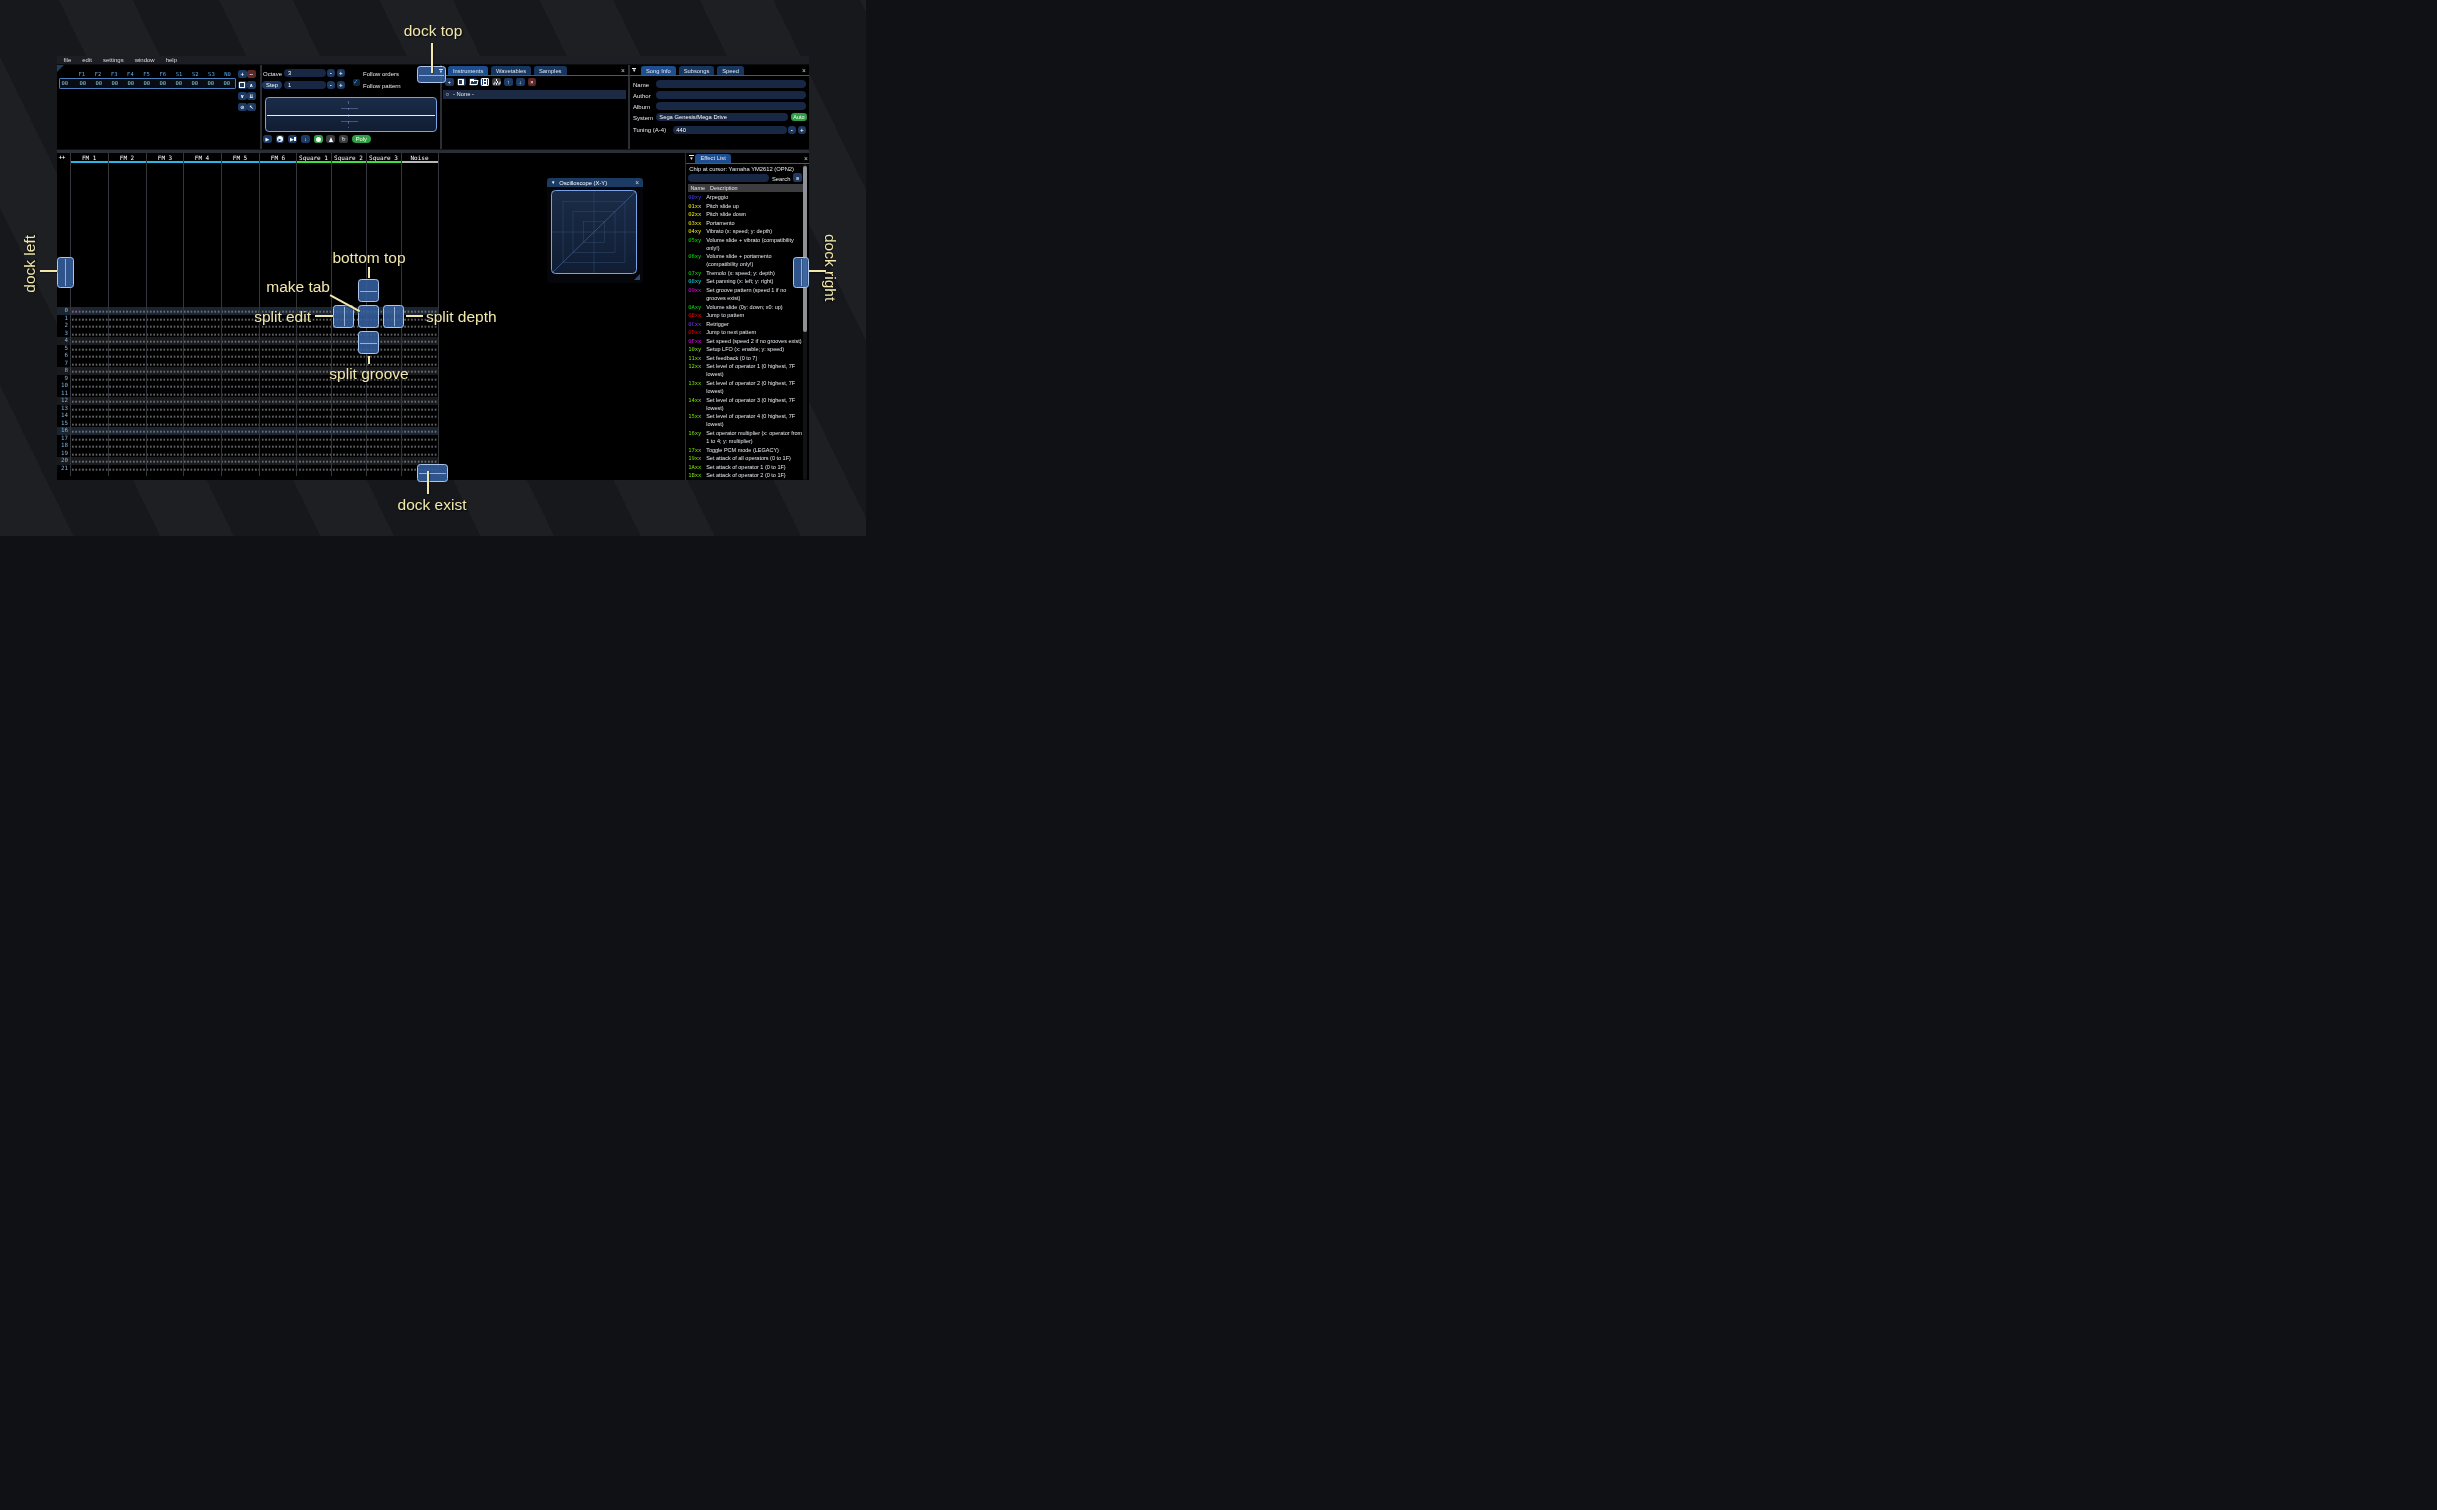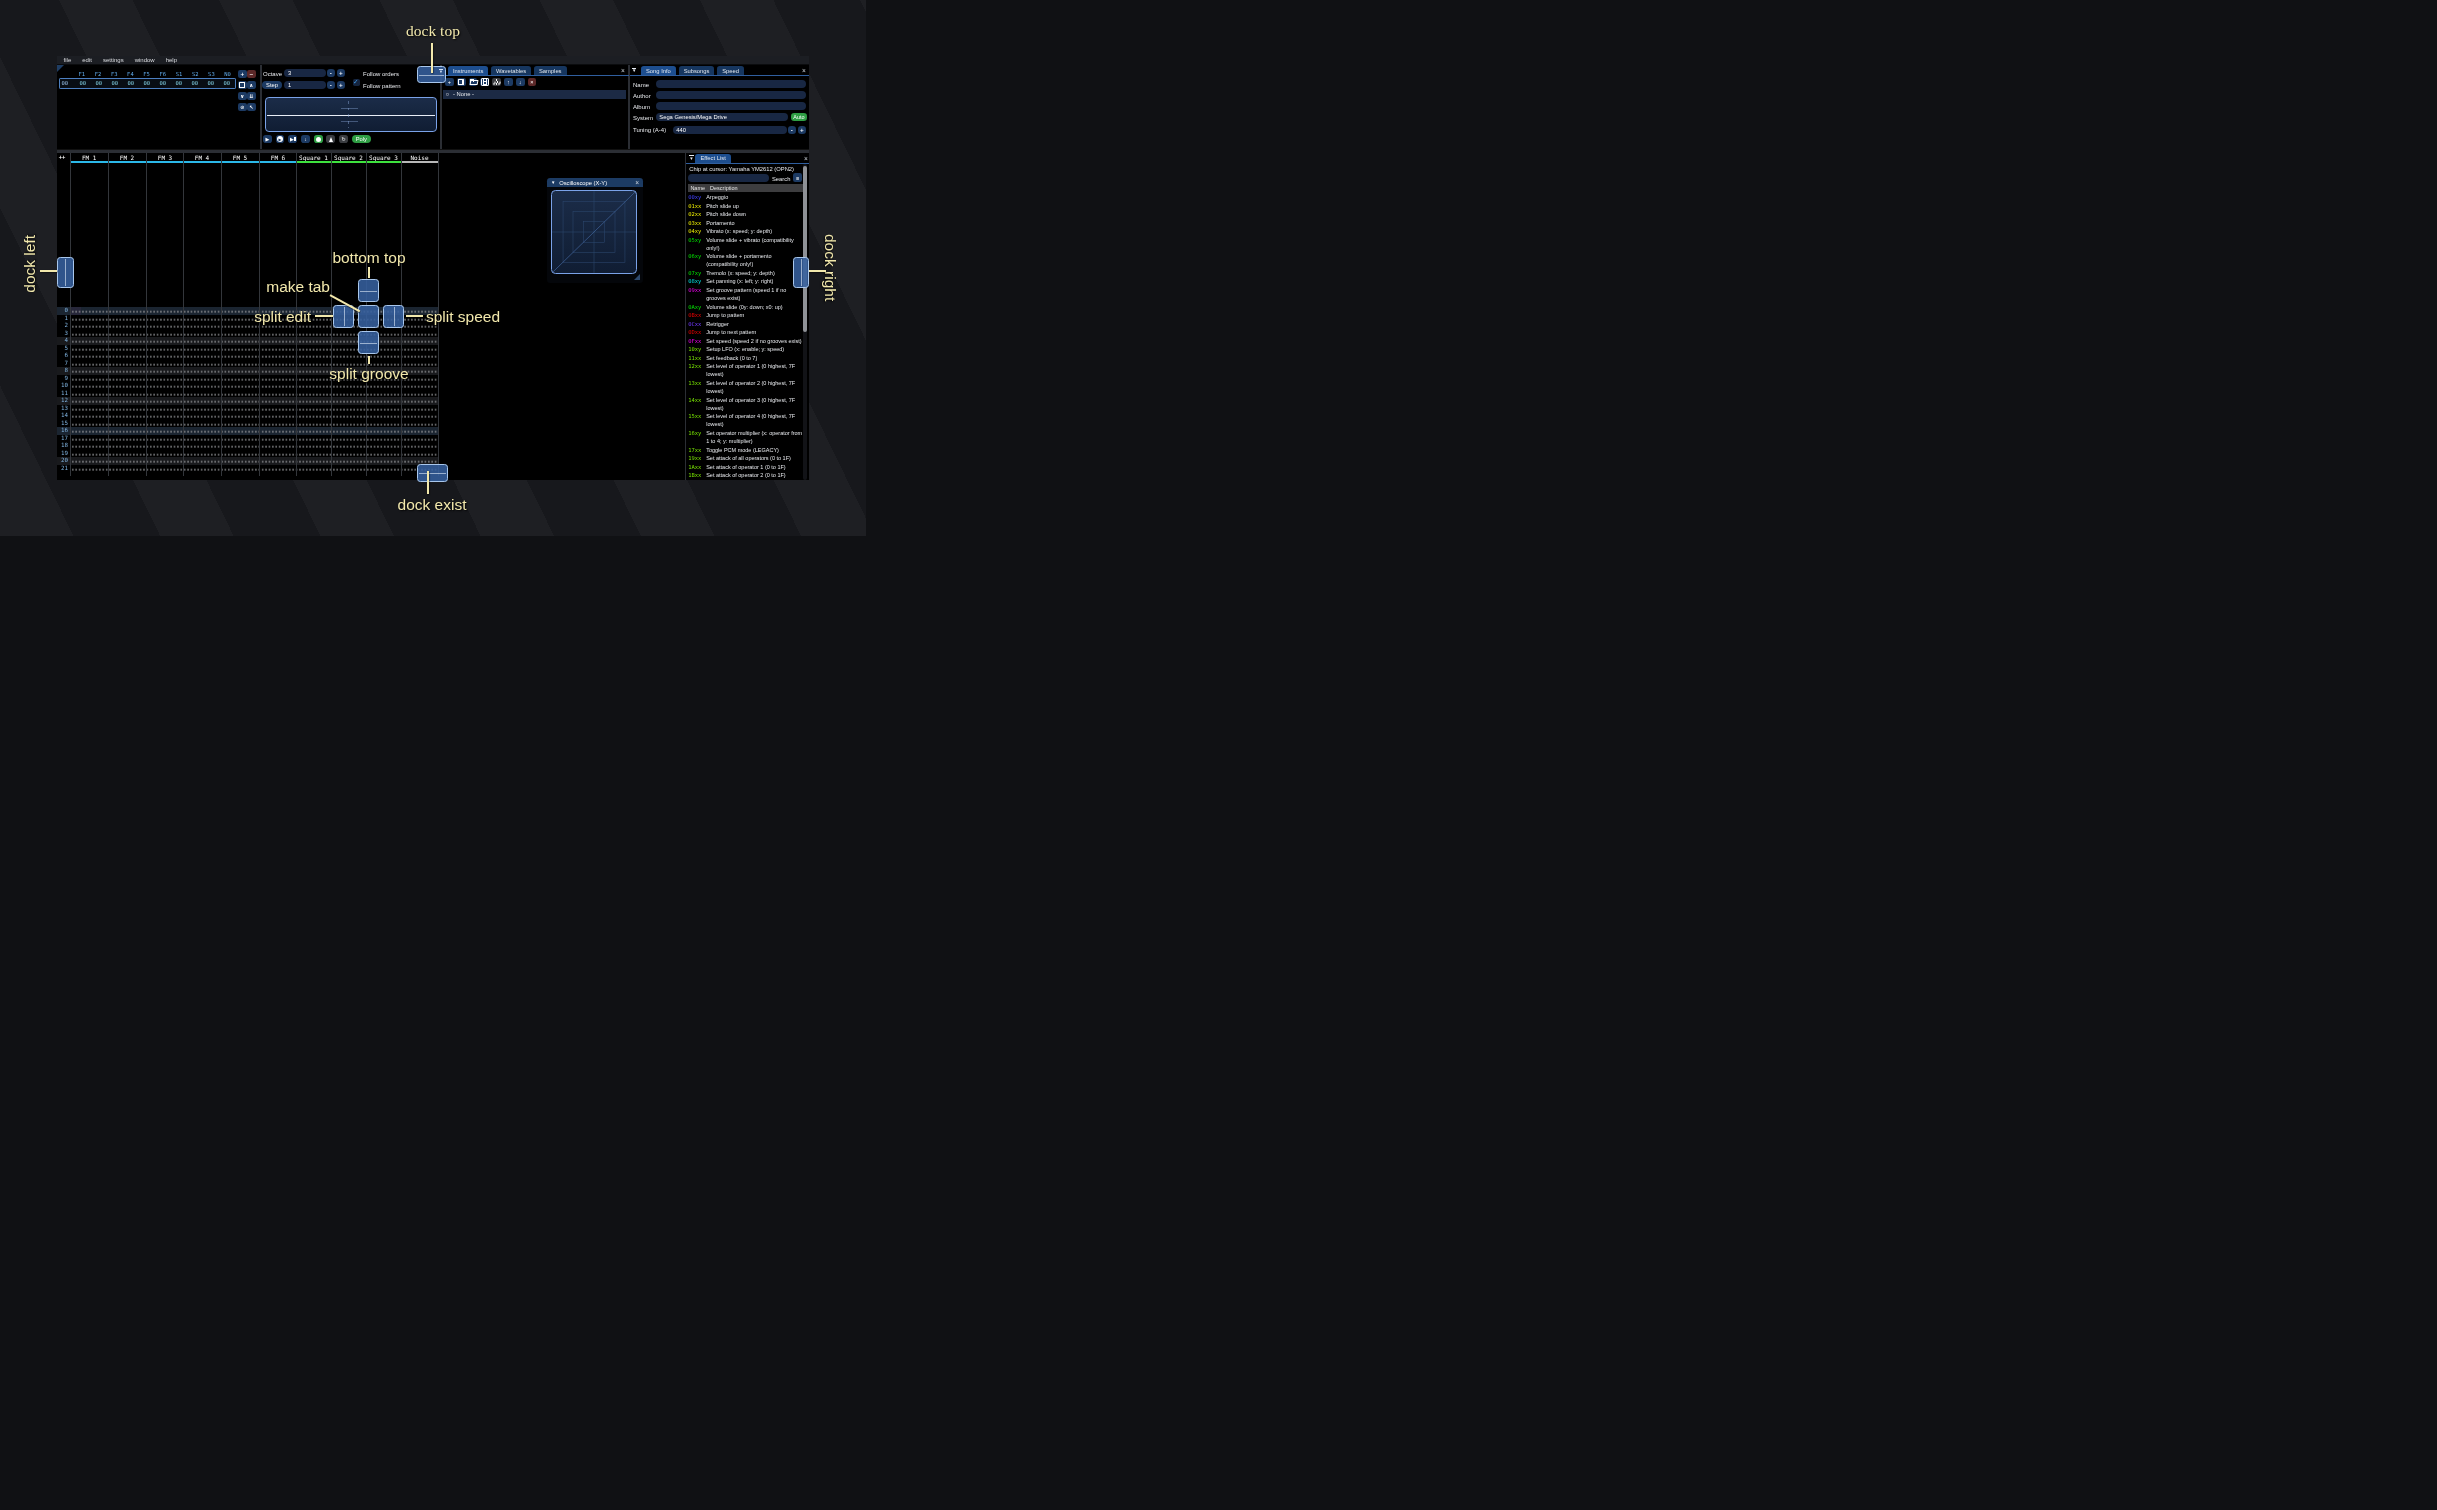--- a/index.html
+++ b/index.html
@@ -615,41 +615,41 @@
   <div class="dockbtn h" style="left:417px;top:464px;width:31px;height:18px;"></div>
   <div class="dockbtn v" style="left:57px;top:257px;width:16.6px;height:31px;"></div>
   <div class="dockbtn v" style="left:793px;top:257px;width:15.5px;height:31px;"></div>
 
   <div class="dockbtn h" style="left:358px;top:279px;width:21px;height:23px;"></div>
   <div class="dockbtn" style="left:358px;top:305px;width:21px;height:23px;"></div>
   <div class="dockbtn h" style="left:358px;top:331px;width:21px;height:23px;"></div>
   <div class="dockbtn v" style="left:333px;top:305px;width:21px;height:23px;"></div>
   <div class="dockbtn v" style="left:383px;top:305px;width:21px;height:23px;"></div>
 
-  <div class="ann" style="left:433px;top:22px;transform:translateX(-50%);font-family:Liberation Serif, serif;">dock top</div>
+  <div class="ann" style="left:433px;top:22px;transform:translateX(-50%);">dock top</div>
   <div class="ann-line" style="left:431px;top:43px;width:2.2px;height:30px;"></div>
 
   <div class="ann" style="left:432px;top:496px;transform:translateX(-50%);">dock exist</div>
   <div class="ann-line" style="left:427px;top:471px;width:2.2px;height:23px;"></div>
 
   <div class="ann vtext up" style="left:21px;top:235px;">dock left</div>
   <div class="ann-line" style="left:40px;top:270px;width:17px;height:2.2px;"></div>
 
   <div class="ann vtext" style="left:821px;top:234px;">dock right</div>
   <div class="ann-line" style="left:809px;top:270px;width:17px;height:2.2px;"></div>
 
   <div class="ann" style="left:369px;top:249px;transform:translateX(-50%);">bottom top</div>
   <div class="ann-line" style="left:368px;top:267px;width:2.2px;height:11px;"></div>
 
   <div class="ann" style="left:330px;top:278px;transform:translateX(-100%);">make tab</div>
   <div class="ann-line" style="left:330px;top:294px;width:34px;height:2.2px;transform:rotate(29deg);transform-origin:left center;"></div>
 
   <div class="ann" style="left:311px;top:308px;transform:translateX(-100%);">split edit</div>
   <div class="ann-line" style="left:315px;top:315px;width:17.7px;height:2.2px;"></div>
 
-  <div class="ann" style="left:426px;top:308px;">split speed</div>
+  <div class="ann" style="left:426px;top:308px;">split depth</div>
   <div class="ann-line" style="left:406px;top:315px;width:16.6px;height:2.2px;"></div>
 
   <div class="ann" style="left:369px;top:365px;transform:translateX(-50%);">split groove</div>
   <div class="ann-line" style="left:368px;top:356px;width:2.2px;height:8.3px;"></div>
 
 </div>
 
 
 </body></html>

